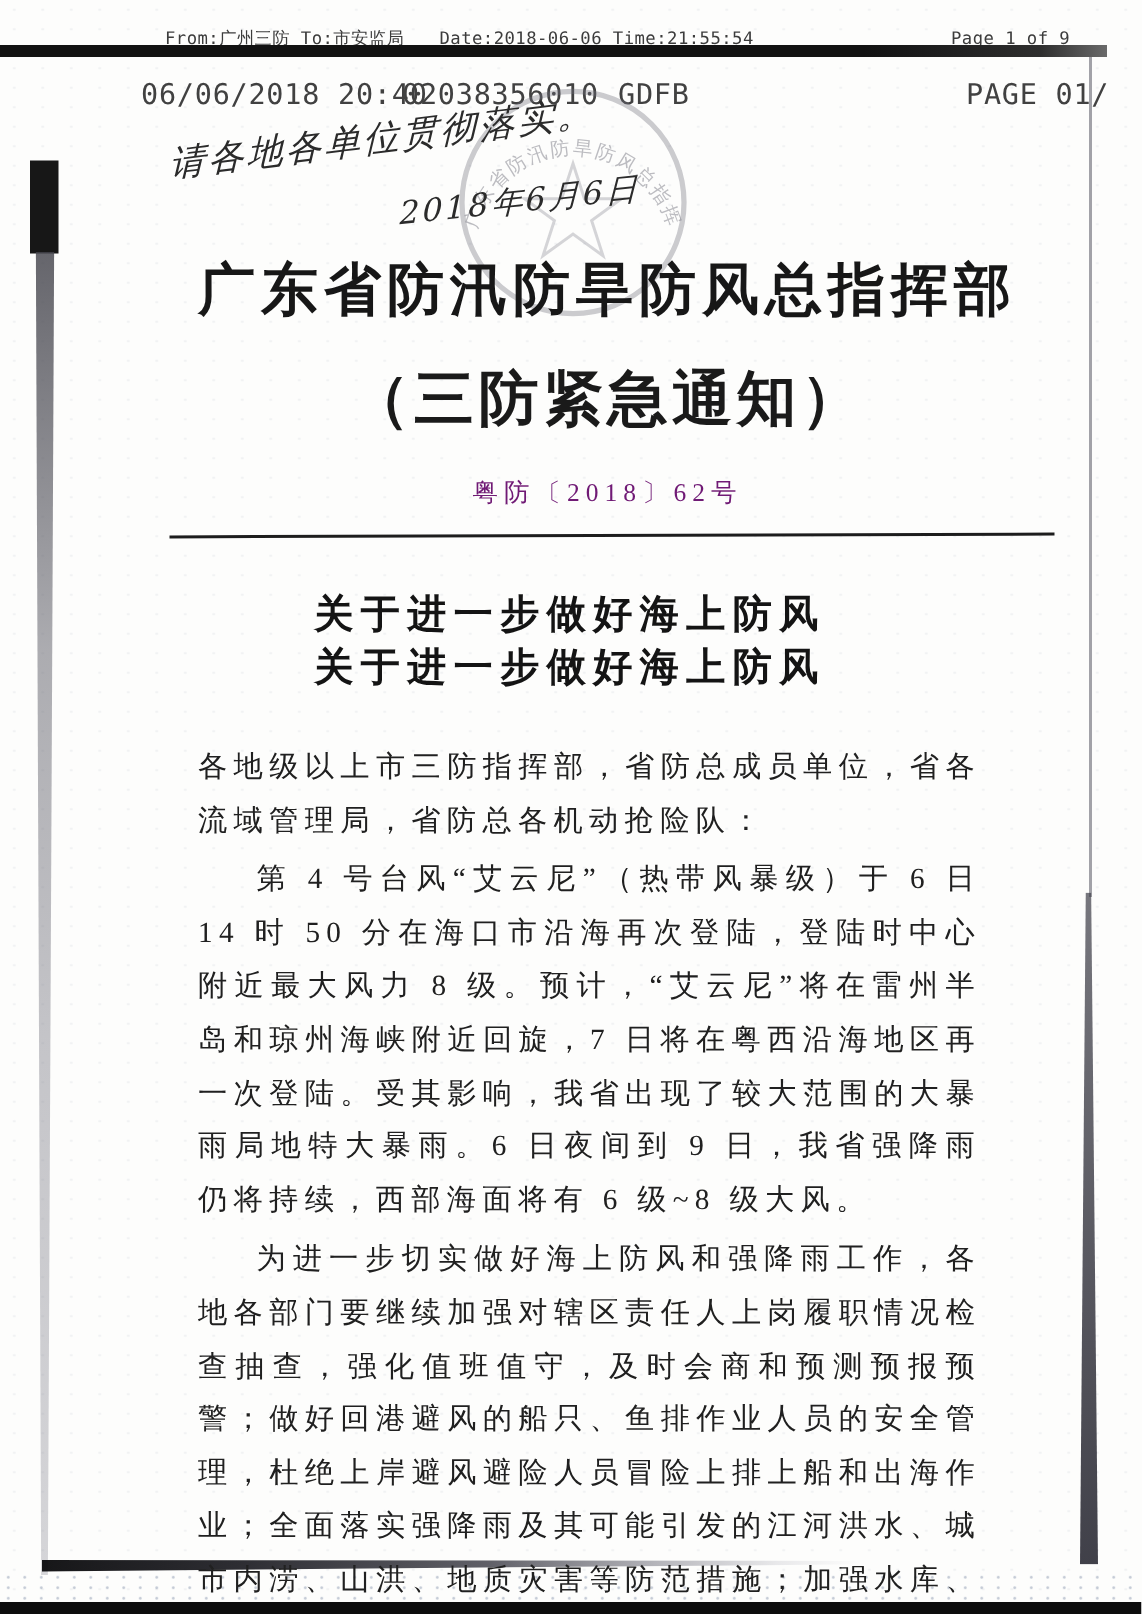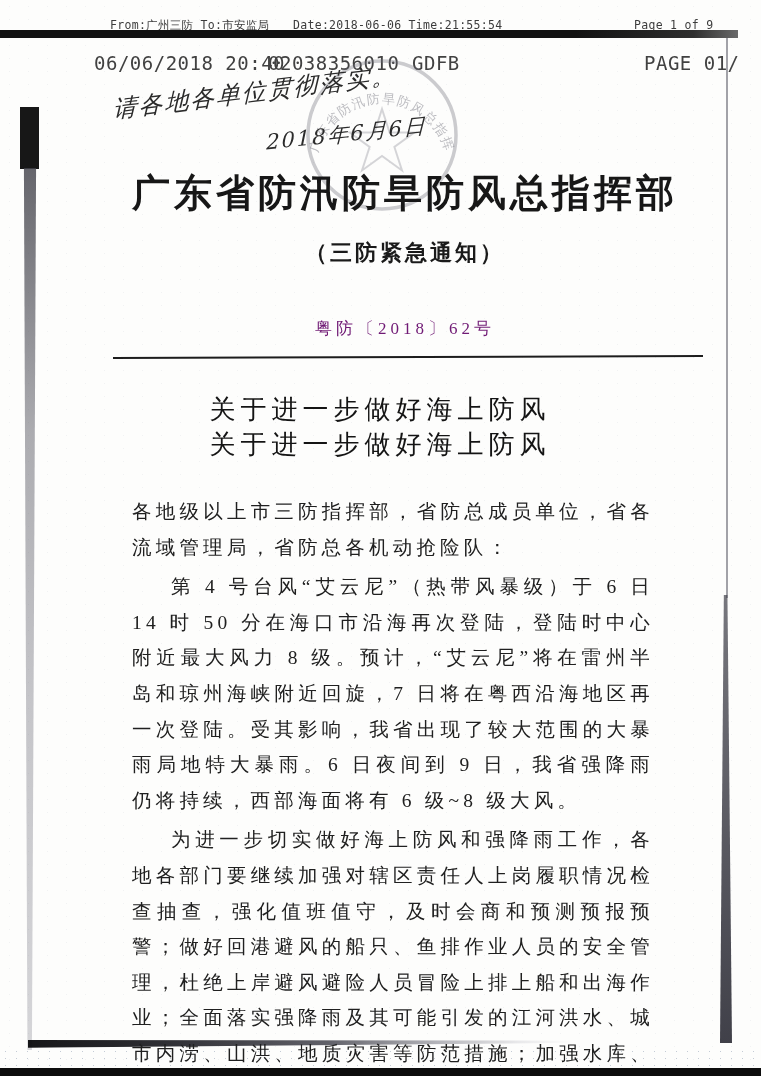--- a/index.html
+++ b/index.html
@@ -55,30 +55,30 @@
   .stamp{left:302px;top:55px;width:160px;height:160px;opacity:.85;}
   
   .org-title{
     left:70px;top:168px;width:670px;text-align:center;
     font-family:"DejaVu Sans","Liberation Sans",sans-serif;
     font-weight:bold;font-size:38px;letter-spacing:4px;color:#171717;white-space:nowrap;
   }
   .org-subtitle{
     left:70px;top:238px;width:670px;text-align:center;
     font-family:"DejaVu Sans","Liberation Sans",sans-serif;
-    font-weight:bold;font-size:22px;letter-spacing:3px;color:#1a1a1a;white-space:nowrap;
+    font-weight:bold;font-size:40px;letter-spacing:3px;color:#1a1a1a;white-space:nowrap;
   }
   .doc-no{
     left:70px;top:317px;width:670px;text-align:center;
     font-size:17px;letter-spacing:4px;color:#701a75;
   }
   .rule{left:113px;top:356px;width:590px;height:2px;background:#1d1d1d;transform:rotate(-.18deg);}
   .subject{
     left:60px;top:392px;width:640px;text-align:center;
-    font-weight:normal;font-size:26px;letter-spacing:5px;line-height:35px;color:#141414;
+    font-weight:bold;font-size:26px;letter-spacing:5px;line-height:35px;color:#141414;
   }
   
   .body-text{
     left:128px;top:490px;width:530px;
     font-size:19.5px;line-height:35.6px;letter-spacing:4.2px;
     text-align:justify;color:#202020;
   }
   .body-text p{margin:4px;}
   .body-text p.indent{text-indent:2em;}
 </style>

